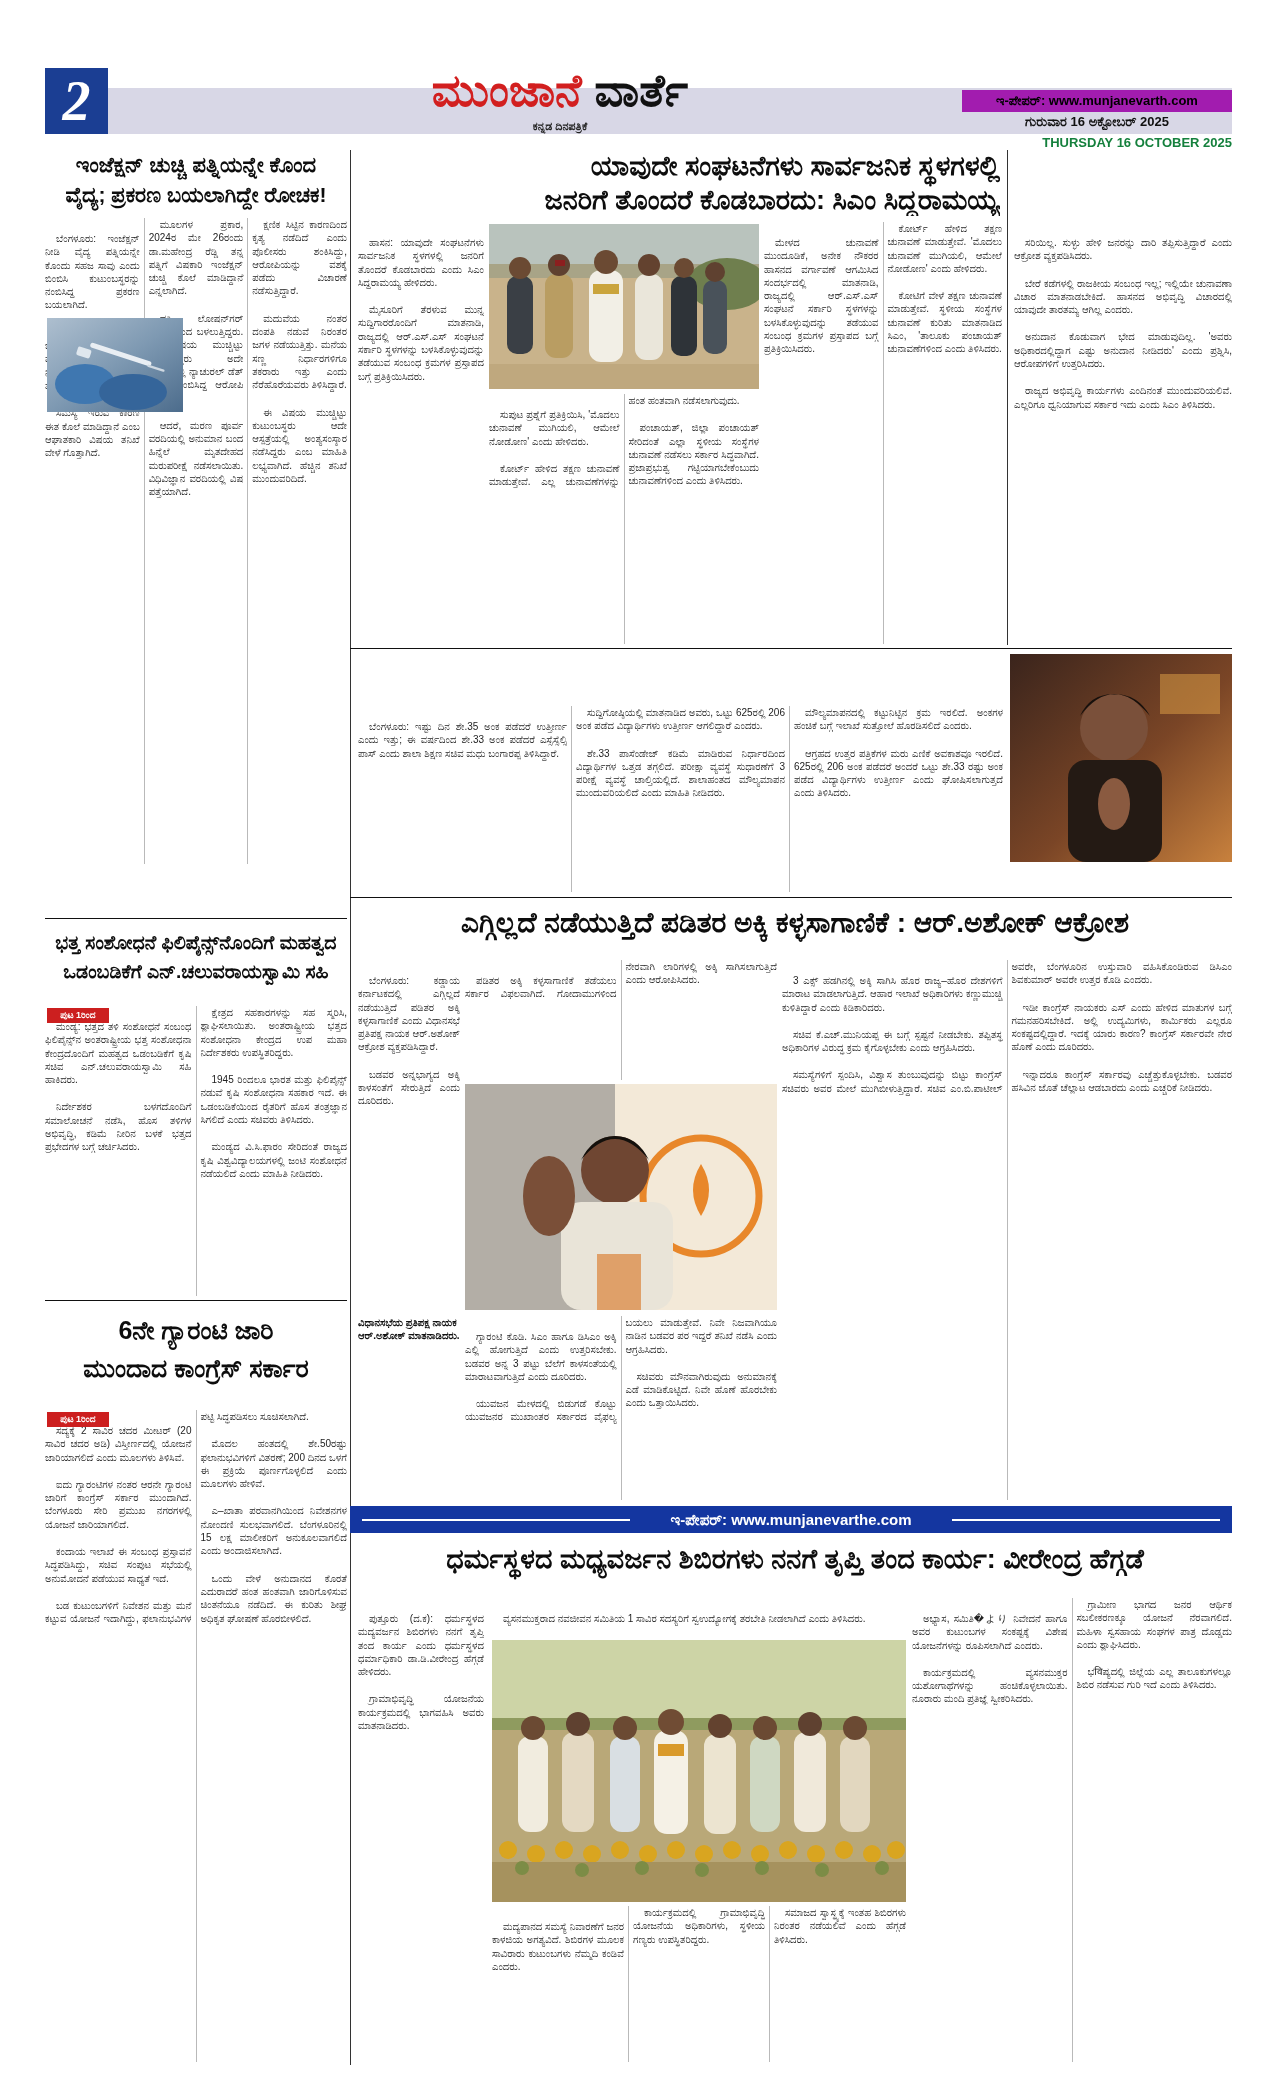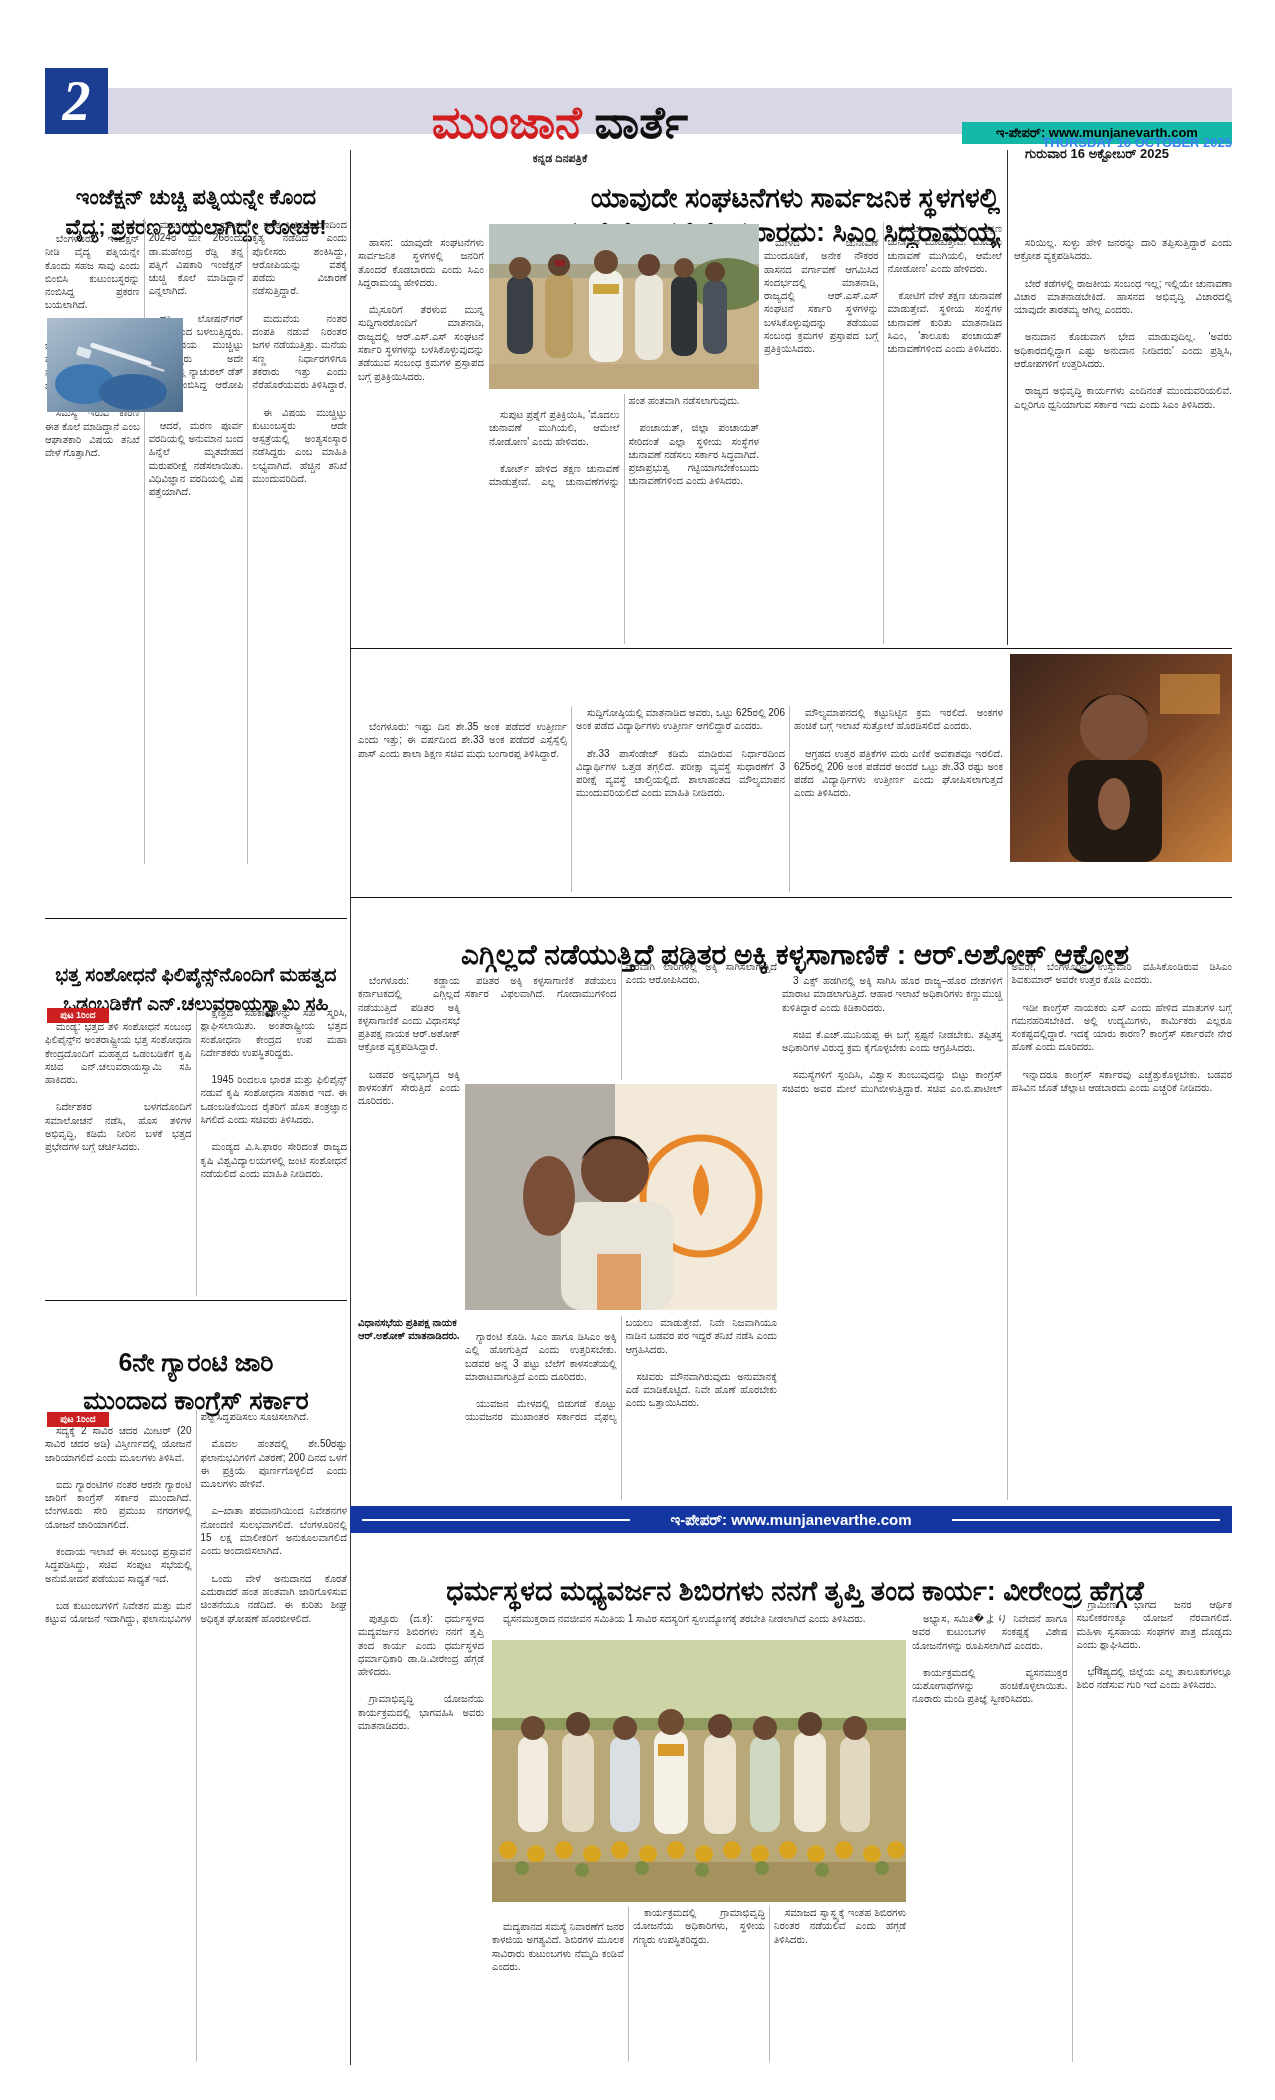--- a/index.html
+++ b/index.html
@@ -1,19 +1,19 @@
 <!DOCTYPE html>
 <html><head>
 <meta charset="utf-8">
 <style>
   html,body{margin:0;padding:0;background:#ffffff;}
   body{font-family:"Liberation Sans","DejaVu Sans",sans-serif;color:#1a1a1a;}
   #page{position:relative;width:1275px;height:2100px;background:#ffffff;overflow:hidden;}
   .abs{position:absolute;}
-  .center{text-align:center;margin-top:32px;}
+  .center{text-align:center;}
   .hl{font-weight:bold;color:#0d0d0d;white-space:pre-line;overflow:hidden;}
   .body{font-size:10px;line-height:1.33;text-align:justify;color:#222;overflow:hidden;}
   .body p{margin:14px 0 2px 0;text-indent:11px;}
   .cols2{column-count:2;column-gap:9px;column-rule:1px solid #b9b9b9;}
   .cols3{column-count:3;column-gap:9px;column-rule:1px solid #b9b9b9;}
   .rule-h{border-top:1.6px solid #111;}
   .rule-v{border-left:1.2px solid #333;}
   .redtag{background:#cc1f1f;color:#fff;font-size:9px;font-weight:bold;
           display:flex;align-items:center;justify-content:center;z-index:5;}
   .caption{font-size:10px;font-weight:bold;line-height:1.3;color:#111;overflow:hidden;}
@@ -33,24 +33,24 @@
     <div class="abs" style="left:45px;top:68px;width:63px;height:66px;background:#1b3e93;color:#fff;
                 display:flex;align-items:center;justify-content:center;
                 font-family:'Liberation Serif','DejaVu Serif',serif;font-style:italic;font-weight:bold;font-size:56px;">
       <span>2</span>
     </div>
     <div class="abs center" style="left:300px;top:64px;width:520px;height:58px;font-weight:bold;font-size:45px;line-height:1.2;">
       <span style="color:#d21f1f;">ಮುಂಜಾನೆ</span>
       <span style="color:#111;">ವಾರ್ತೆ</span>
     </div>
     <div class="abs center" style="left:300px;top:120px;width:520px;height:14px;font-size:11px;font-weight:bold;color:#222;">ಕನ್ನಡ ದಿನಪತ್ರಿಕೆ</div>
-    <div class="abs center" style="left:962px;top:90px;width:270px;height:22px;background:#14b8a6;font-weight:bold;font-size:13px;
+    <div class="abs center" style="left:962px;top:90px;width:270px;height:22px;background:#a21caf;font-weight:bold;font-size:13px;
                 display:flex;align-items:center;justify-content:center;color:#000;">ಇ-ಪೇಪರ್: www.munjanevarth.com</div>
     <div class="abs center" style="left:962px;top:114px;width:270px;height:18px;font-weight:bold;font-size:13px;color:#111;">ಗುರುವಾರ 16 ಅಕ್ಟೋಬರ್ 2025</div>
-    <div class="abs" style="left:962px;top:135px;width:270px;height:16px;font-weight:bold;font-size:13px;color:#3b82f6;text-align:right;">THURSDAY 16 OCTOBER 2025</div>
+    <div class="abs" style="left:962px;top:135px;width:270px;height:16px;font-weight:bold;font-size:13px;color:#15803d;text-align:right;">THURSDAY 16 OCTOBER 2025</div>
   </div>
 
   <div class="abs rule-v" style="left:350px;top:150px;height:1915px;width:0;"></div>
   <div class="abs rule-v" style="left:1007px;top:150px;height:495px;width:0;"></div>
 
   <div class="abs hl center" style="left:45px;top:150px;width:302px;height:62px;font-size:21px;line-height:1.45;">ಇಂಜೆಕ್ಷನ್ ಚುಚ್ಚಿ ಪತ್ನಿಯನ್ನೇ ಕೊಂದ
 ವೈದ್ಯ; ಪ್ರಕರಣ ಬಯಲಾಗಿದ್ದೇ ರೋಚಕ!</div>
 
   <div class="abs body cols3" style="left:45px;top:218px;width:302px;height:646px;">
       <p>ಬೆಂಗಳೂರು: ಇಂಜೆಕ್ಷನ್ ನೀಡಿ ವೈದ್ಯ ಪತ್ನಿಯನ್ನೇ ಕೊಂದು ಸಹಜ ಸಾವು ಎಂದು ಬಿಂಬಿಸಿ ಕುಟುಂಬಸ್ಥರನ್ನು ನಂಬಿಸಿದ್ದ ಪ್ರಕರಣ ಬಯಲಾಗಿದೆ.</p>

